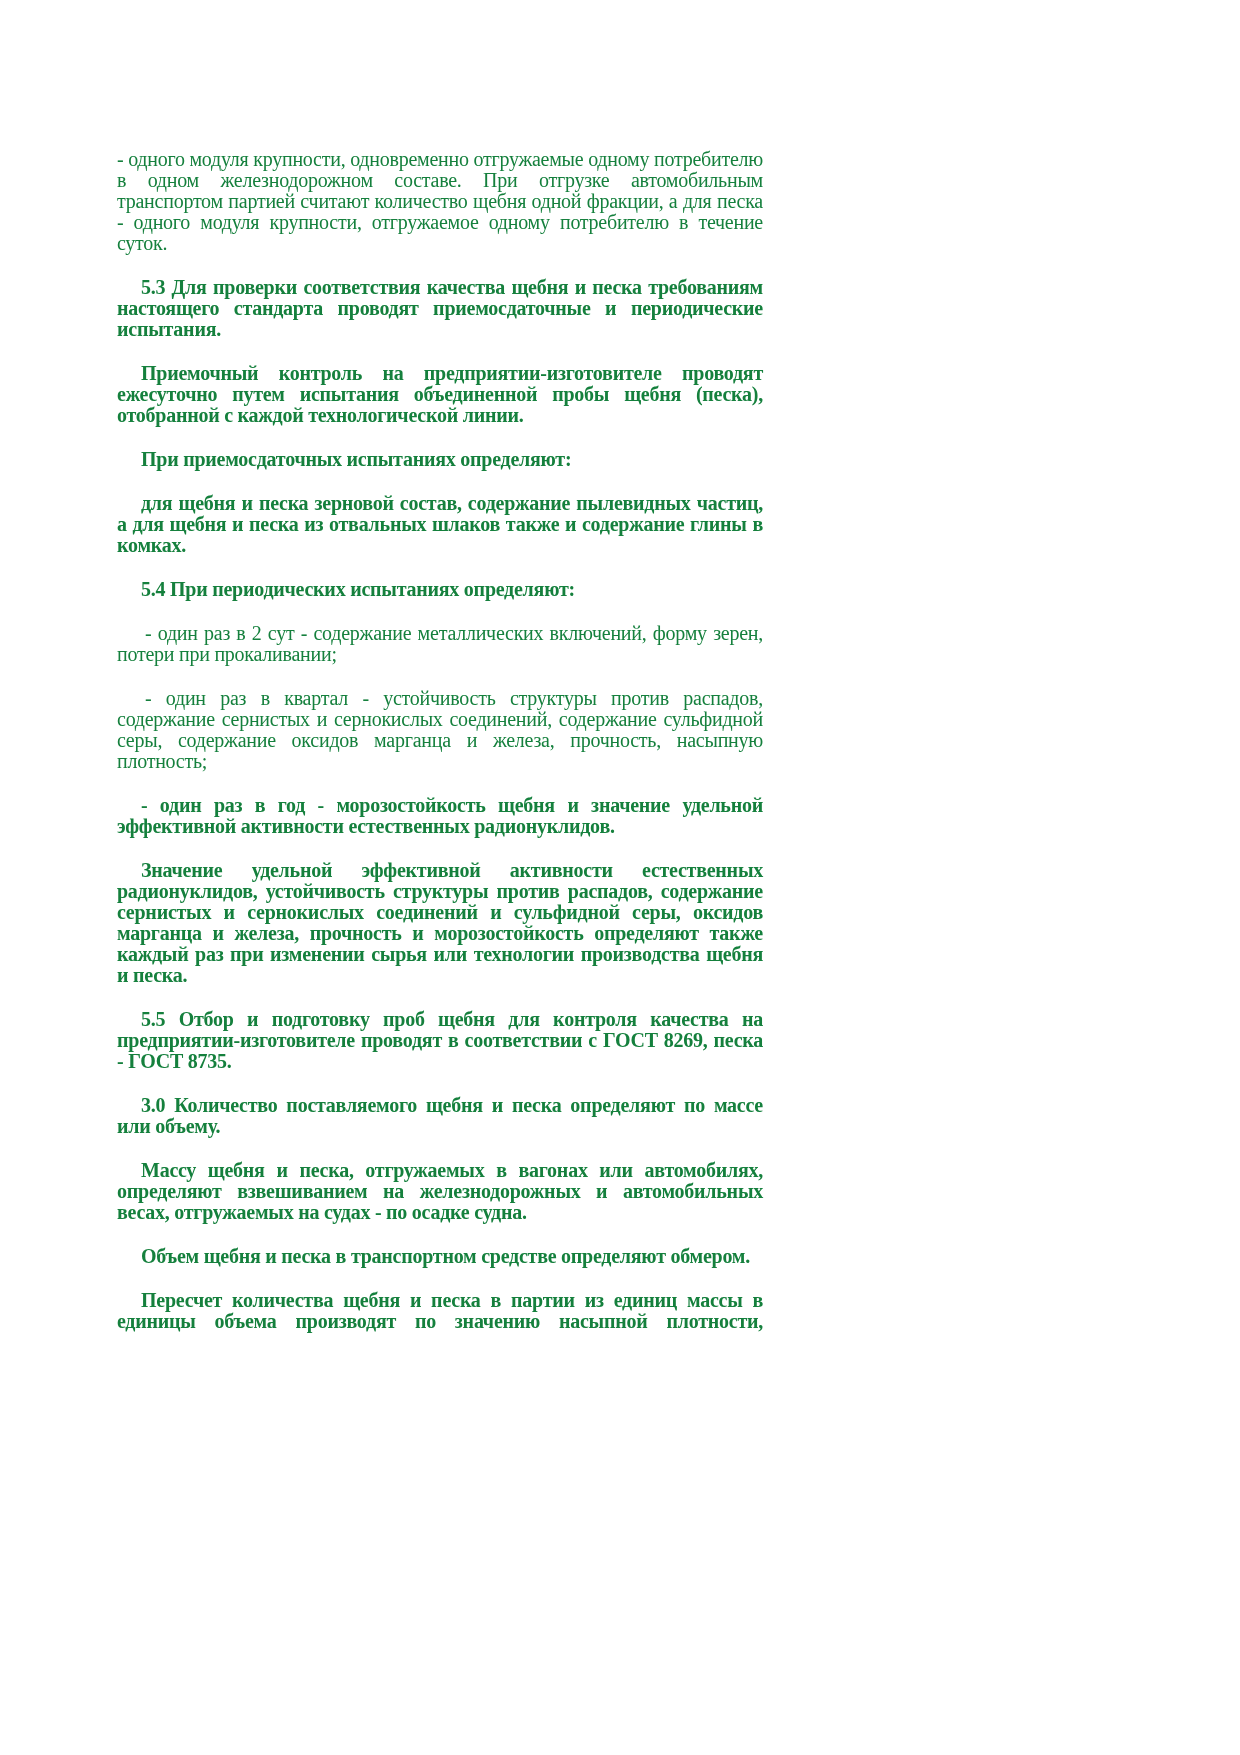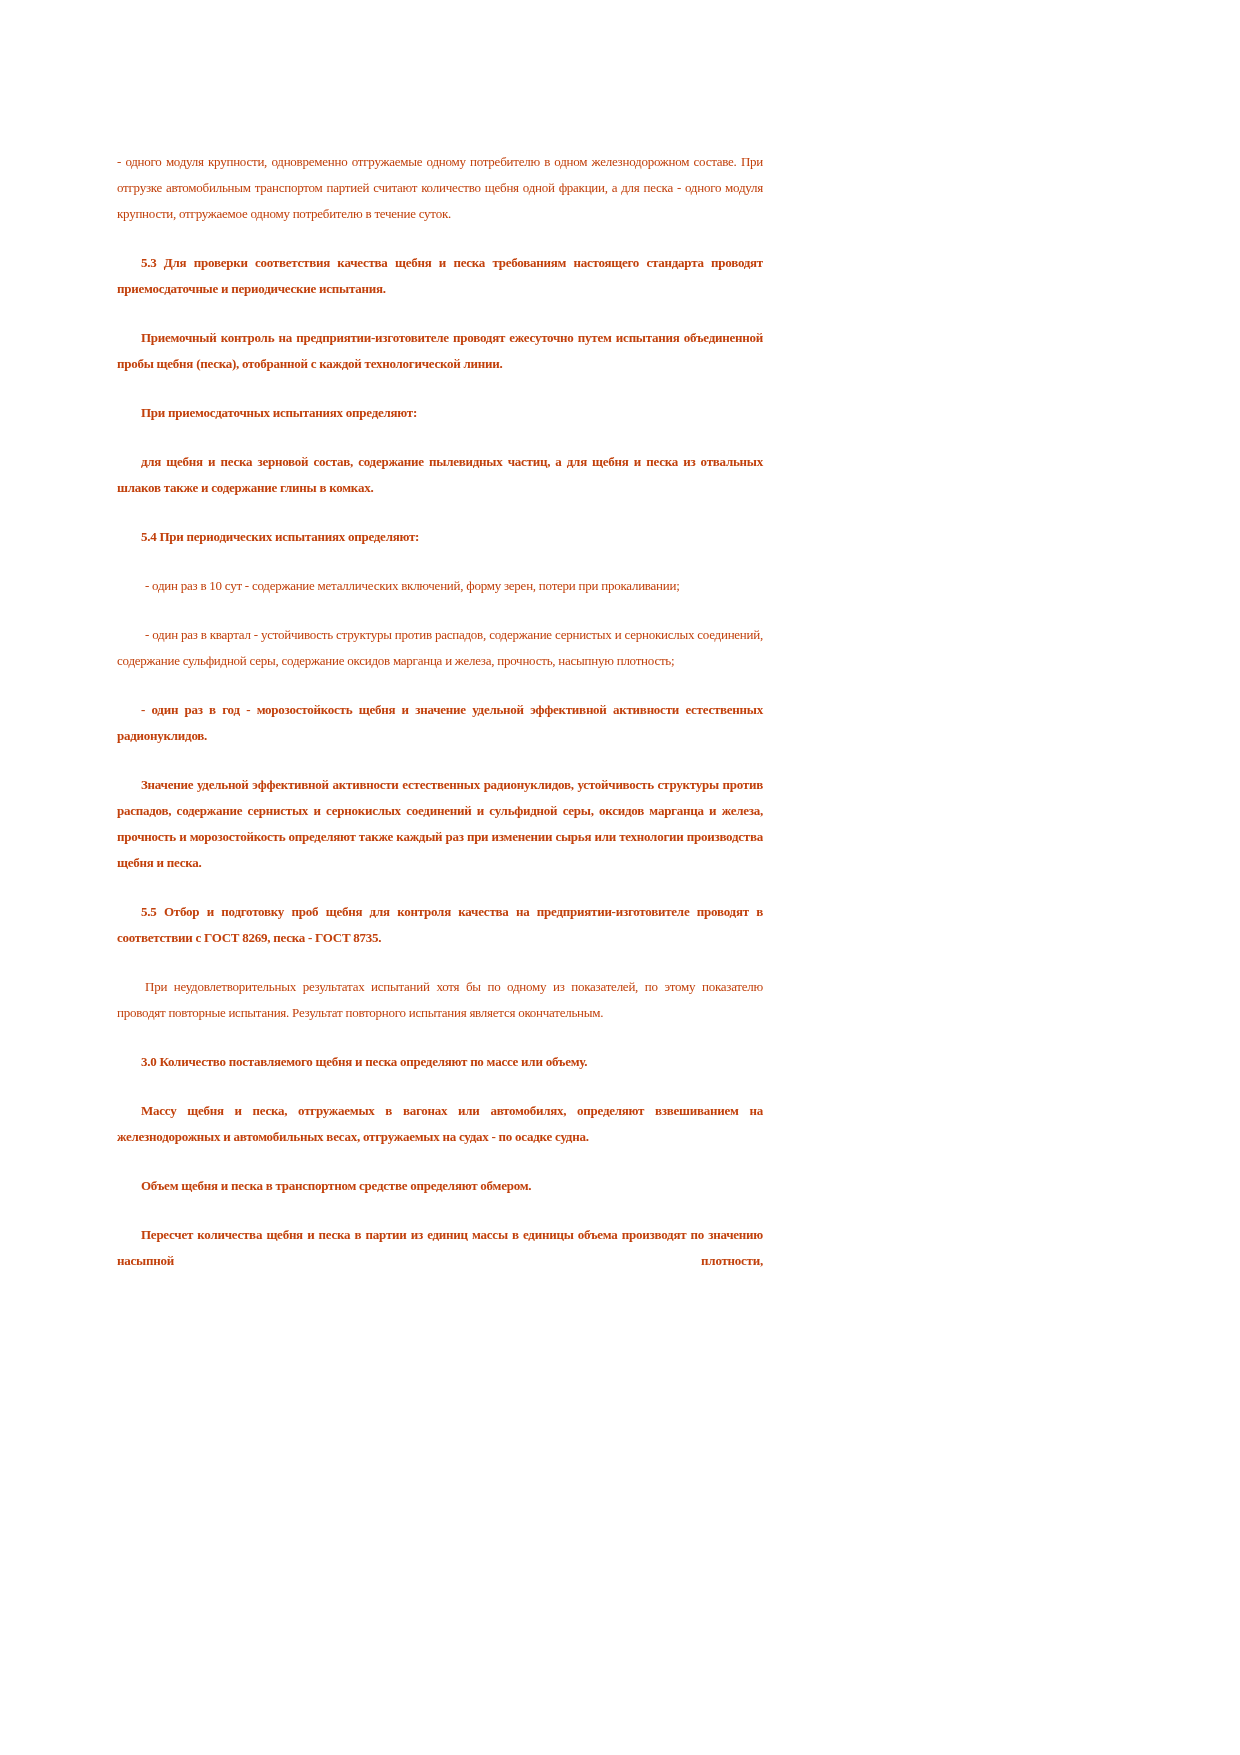--- a/index.html
+++ b/index.html
@@ -12,23 +12,23 @@
       height: 1755px;
       position: relative;
       overflow: hidden;
     }
     .page {
       position: absolute;
       left: 117px;
       top: 149px;
       width: 646px;
       font-family: "Liberation Serif", "DejaVu Serif", serif;
-      font-size: 13px;
-      line-height: 26px;
-      color: #c2410c;
+      font-size: 20px;
+      line-height: 21px;
+      color: #15803d;
     }
     .para {
       margin: 0 0 23px 0;
       text-align: justify;
       text-align-last: left;
       letter-spacing: -0.25px;
     }
     .para.indent { text-indent: 24px; font-weight: bold; }
     .para.indent-more { text-indent: 28px; }
     .para.noindent { text-indent: 0; }
@@ -37,23 +37,22 @@
 </head>
 <body>
 
 <div class="page">
   <p class="para noindent">- одного модуля крупности, одновременно отгружаемые одному потребителю в одном железнодорожном составе. При отгрузке автомобильным транспортом партией считают количество щебня одной фракции, а для песка - одного модуля крупности, отгружаемое одному потребителю в течение суток.</p>
   <p class="para indent">5.3 Для проверки соответствия качества щебня и песка требованиям настоящего стандарта проводят приемосдаточные и периодические испытания.</p>
   <p class="para indent">Приемочный контроль на предприятии-изготовителе проводят ежесуточно путем испытания объединенной пробы щебня (песка), отобранной с каждой технологической линии.</p>
   <p class="para indent">При приемосдаточных испытаниях определяют:</p>
   <p class="para indent">для щебня и песка зерновой состав, содержание пылевидных частиц, а для щебня и песка из отвальных шлаков также и содержание глины в комках.</p>
   <p class="para indent">5.4 При периодических испытаниях определяют:</p>
-  <p class="para indent-more">- один раз в 10 сут - содержание металлических включений, форму зерен, потери при прокаливании;</p>
+  <p class="para indent-more">- один раз в 2 сут - содержание металлических включений, форму зерен, потери при прокаливании;</p>
   <p class="para indent-more">- один раз в квартал - устойчивость структуры против распадов, содержание сернистых и сернокислых соединений, содержание сульфидной серы, содержание оксидов марганца и железа, прочность, насыпную плотность;</p>
   <p class="para indent">- один раз в год - морозостойкость щебня и значение удельной эффективной активности естественных радионуклидов.</p>
   <p class="para indent">Значение удельной эффективной активности естественных радионуклидов, устойчивость структуры против распадов, содержание сернистых и сернокислых соединений и сульфидной серы, оксидов марганца и железа, прочность и морозостойкость определяют также каждый раз при изменении сырья или технологии производства щебня и песка.</p>
   <p class="para indent">5.5 Отбор и подготовку проб щебня для контроля качества на предприятии-изготовителе проводят в соответствии с ГОСТ 8269, песка - ГОСТ 8735.</p>
-  <p class="para indent-more">При неудовлетворительных результатах испытаний хотя бы по одному из показателей, по этому показателю проводят повторные испытания. Результат повторного испытания является окончательным.</p>
   <p class="para indent">3.0 Количество поставляемого щебня и песка определяют по массе или объему.</p>
   <p class="para indent">Массу щебня и песка, отгружаемых в вагонах или автомобилях, определяют взвешиванием на железнодорожных и автомобильных весах, отгружаемых на судах - по осадке судна.</p>
   <p class="para indent">Объем щебня и песка в транспортном средстве определяют обмером.</p>
   <p class="para indent last-justified">Пересчет количества щебня и песка в партии из единиц массы в единицы объема производят по значению насыпной плотности,</p>
 </div>
 
 </body></html>

